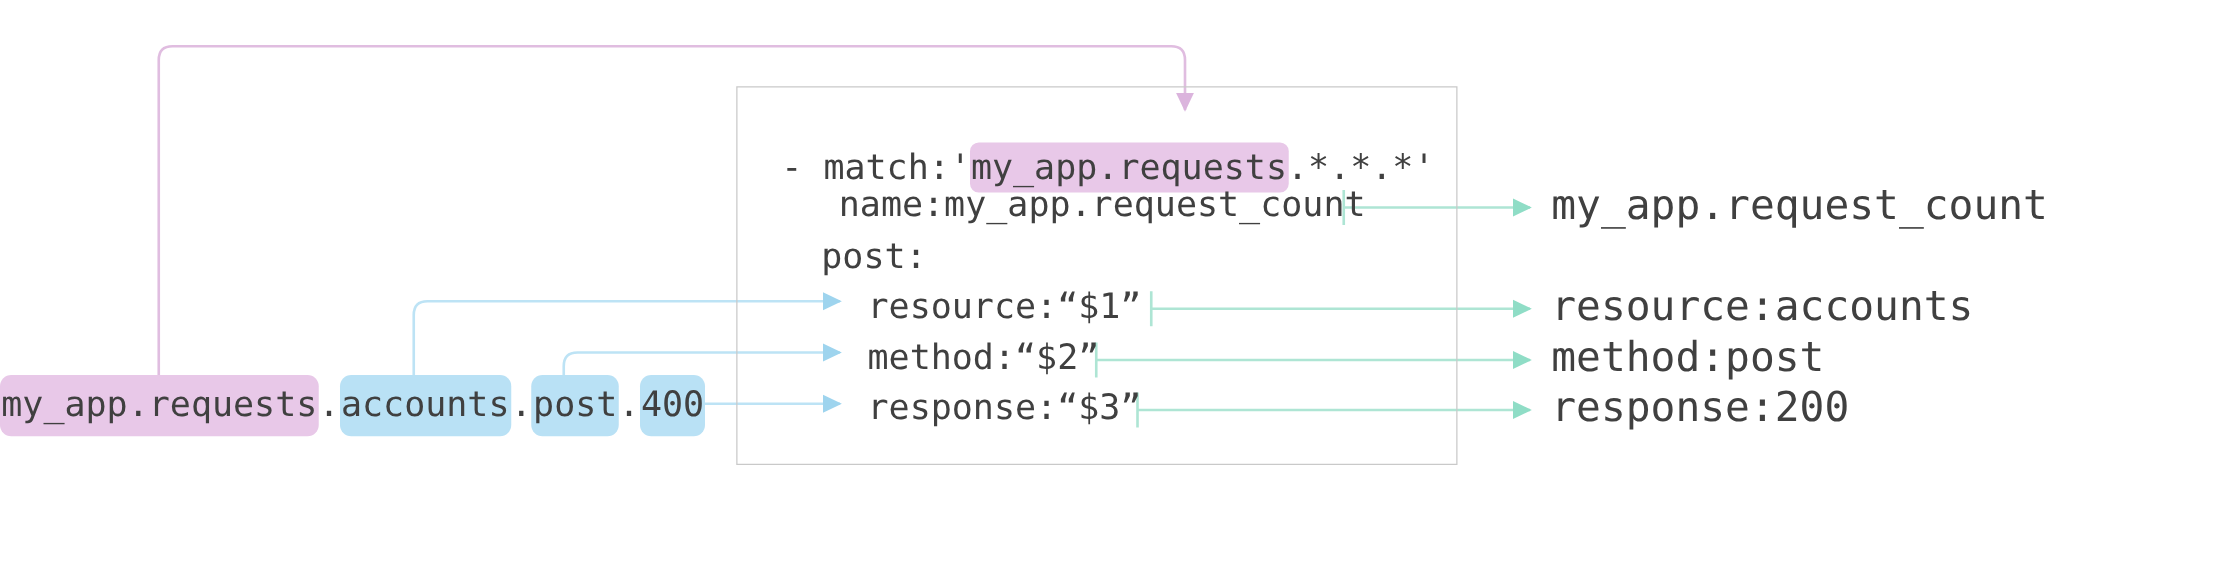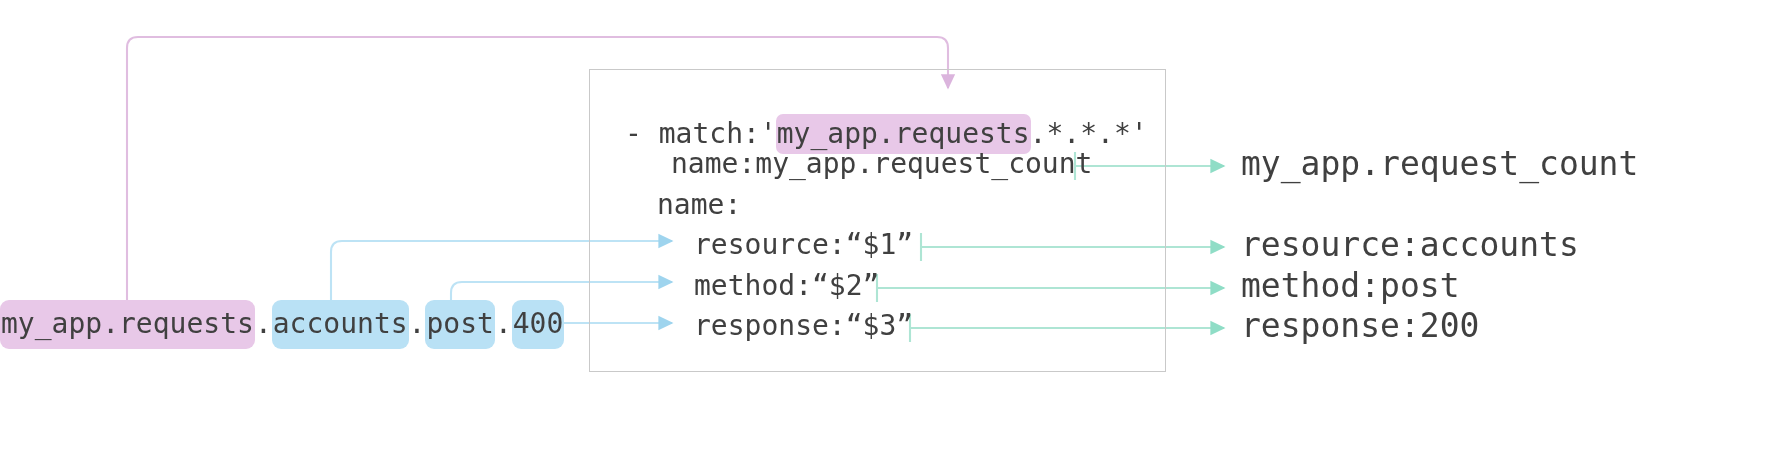--- a/index.html
+++ b/index.html
@@ -148,21 +148,21 @@
       <path d="M910,328 L1224,328" fill="none" stroke="#aee5d4" stroke-width="2.1" marker-end="url(#arrow-green)"></path>
     </g>
   </svg>
 
   <div class="config-box"></div>
 
   <div class="code-line ln-match"><span>- match:'</span><span class="hl-purple">my_app.requests</span><span>.*.*.*'</span></div>
 
   <div class="code-line ln-name">name:my_app.request_count</div>
 
-  <div class="code-line ln-tags">name:</div>
+  <div class="code-line ln-tags">post:</div>
 
   <div class="code-line ln-resource">resource:“$1”</div>
 
   <div class="code-line ln-method">method:“$2”</div>
 
   <div class="code-line ln-response">response:“$3”</div>
 
   <div class="out-label out-1">my_app.request_count</div>
   <div class="out-label out-2">resource:accounts</div>
   <div class="out-label out-3">method:post</div>

